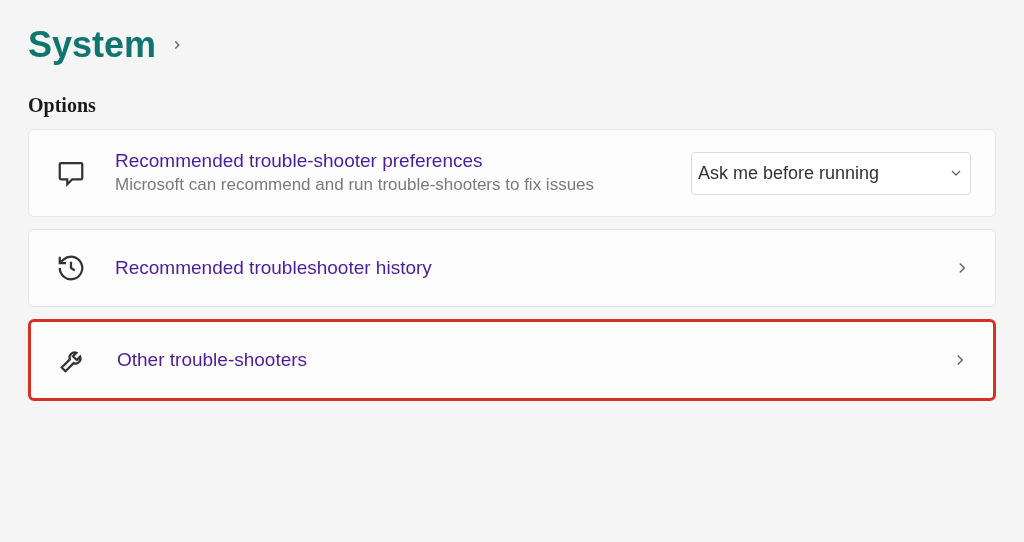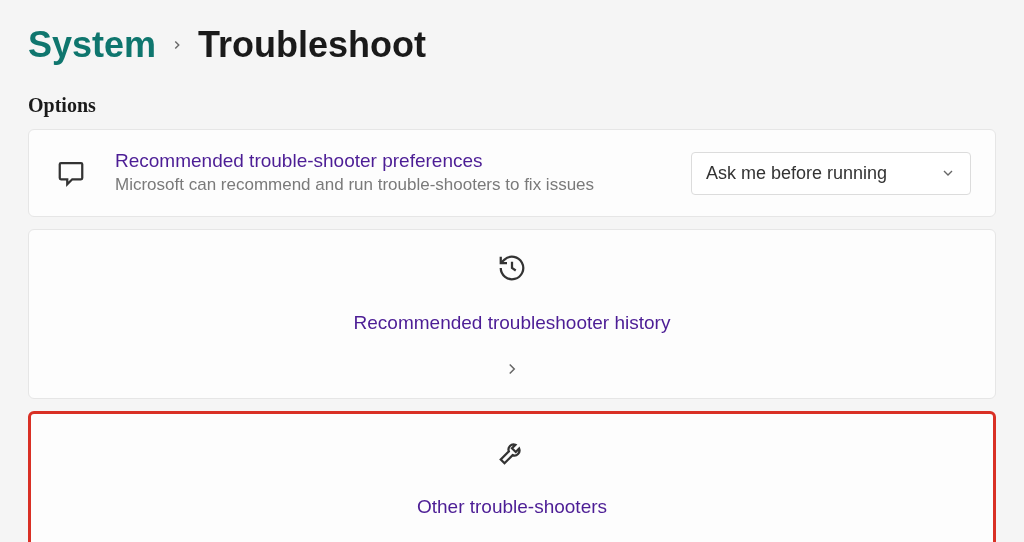--- a/index.html
+++ b/index.html
@@ -69,56 +69,54 @@
       font-size: 17px;
       color: #7a7a7a;
       margin-top: 2px;
       line-height: 1.3;
       max-width: 480px;
     }
     .dropdown {
       background: #fff;
       border: 1px solid #dcdcdc;
       border-radius: 4px;
-      padding: 10px 14px;
+      padding: 10px 6px;
       display: flex;
       align-items: center;
       gap: 16px;
       font-size: 18px;
       color: #333;
       cursor: pointer;
       min-width: 280px;
       justify-content: space-between;
     }
     .dropdown-arrow, .chevron-right {
       display: inline-flex;
       color: #666;
     }
     .card.clickable {
       cursor: pointer;
-      flex-direction: column;
     }
     .card.highlighted {
       border: 3px solid #d93025;
       border-radius: 6px;
       margin-top: 9px;
     }
     svg { display: block; }
   </style>
 </head>
 <body>
 
 <div class="breadcrumb">
   <span class="breadcrumb-parent">System</span>
   <span class="breadcrumb-sep">
     <svg width="14" height="14" viewBox="0 0 24 24" fill="none" stroke="currentColor" stroke-width="2.5">
         <polyline points="9 18 15 12 9 6"></polyline>
       </svg>
   </span>
-  <span class="breadcrumb-current">Troubleshoot</span>
 </div>
 
 <div class="section-title">Options</div>
 
 <div class="card">
   <div class="icon-slot">
     <svg width="30" height="30" viewBox="0 0 24 24" fill="none" stroke="currentColor" stroke-width="1.8">
       <path d="M4 4h16a1 1 0 0 1 1 1v11a1 1 0 0 1-1 1H13l-4 4v-4H4a1 1 0 0 1-1-1V5a1 1 0 0 1 1-1z"></path>
     </svg>
   </div>

